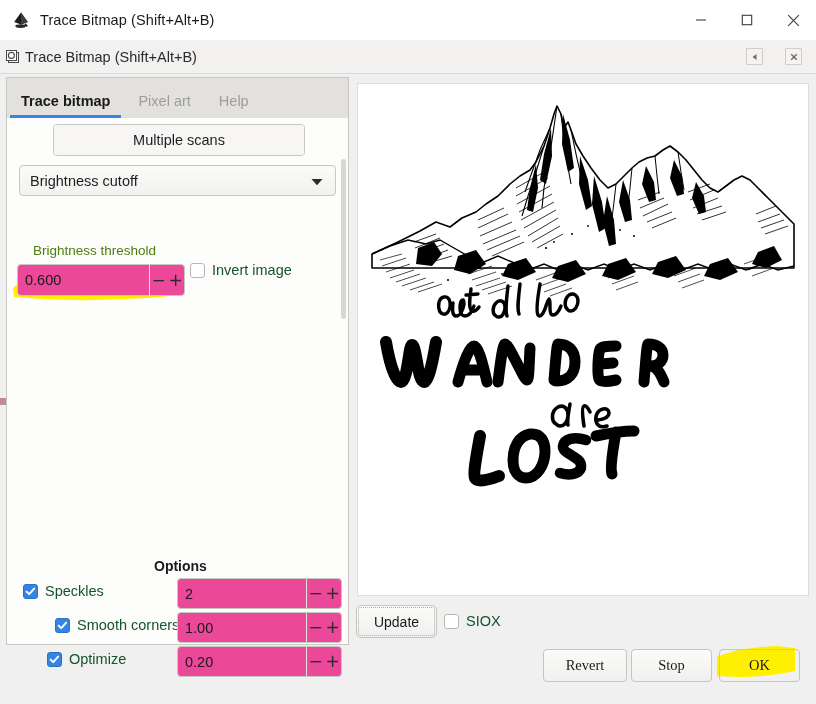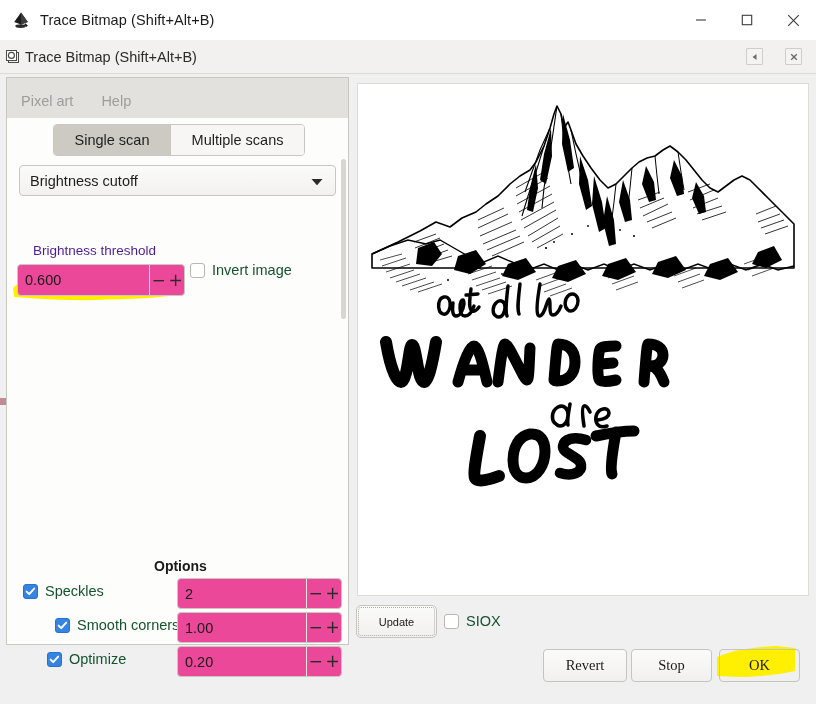--- a/index.html
+++ b/index.html
@@ -174,21 +174,21 @@
   }
   .combobox .cbarrow {
     position: absolute;
     right: 12px; top: 50%;
     transform: translateY(-50%);
   }
 
   .field-label {
     position: absolute;
     font-size: 13.5px;
-    color: #4c1d95;
+    color: #4d7c0f;
   }
 
   
   .spin {
     position: absolute;
     border: 1px solid #c9c7c2;
     border-radius: 4px;
     background: #ec4899;
     box-sizing: border-box;
     display: flex;
@@ -284,21 +284,21 @@
 
   
   .update-btn {
     position: absolute;
     left: 356px; top: 605px;
     width: 81px; height: 33px;
     border: 1px solid #c6c4bf;
     border-radius: 5px;
     background: linear-gradient(#fbfbfa,#f1f0ee);
     display: flex; align-items: center; justify-content: center;
-    font-size: 11px;
+    font-size: 14px;
     color: #1a1a1a;
     box-sizing: border-box;
     cursor: default;
     outline: 1px dotted #b0aeaa;
     outline-offset: -3px;
   }
   .siox-row {
     position: absolute;
     left: 444px; top: 613px;
   }
@@ -390,34 +390,34 @@
         </svg>
       </div>
     </div>
   </div>
 
   <div class="leftedge-mark"></div>
 
   <div class="leftpanel">
 
     <div class="tabstrip">
+      <div class="tab active">
+        <span>Trace bitmap</span>
+      </div>
       <div class="tab">
         <span>Pixel art</span>
       </div>
       <div class="tab">
         <span>Help</span>
       </div>
     </div>
 
     <div class="panel-body">
 
       <div class="segmented">
-        <div class="seg active">
-          <span>Single scan</span>
-        </div>
         <div class="seg">
           <span>Multiple scans</span>
         </div>
       </div>
 
       <div class="combobox">
         <span class="cbtext">Brightness cutoff</span>
         <span class="cbarrow">
           <svg width="12" height="8" viewBox="0 0 12 8">
             <polygon points="0.5,1 11.5,1 6,7.2" fill="#2b2b2b"></polygon>

